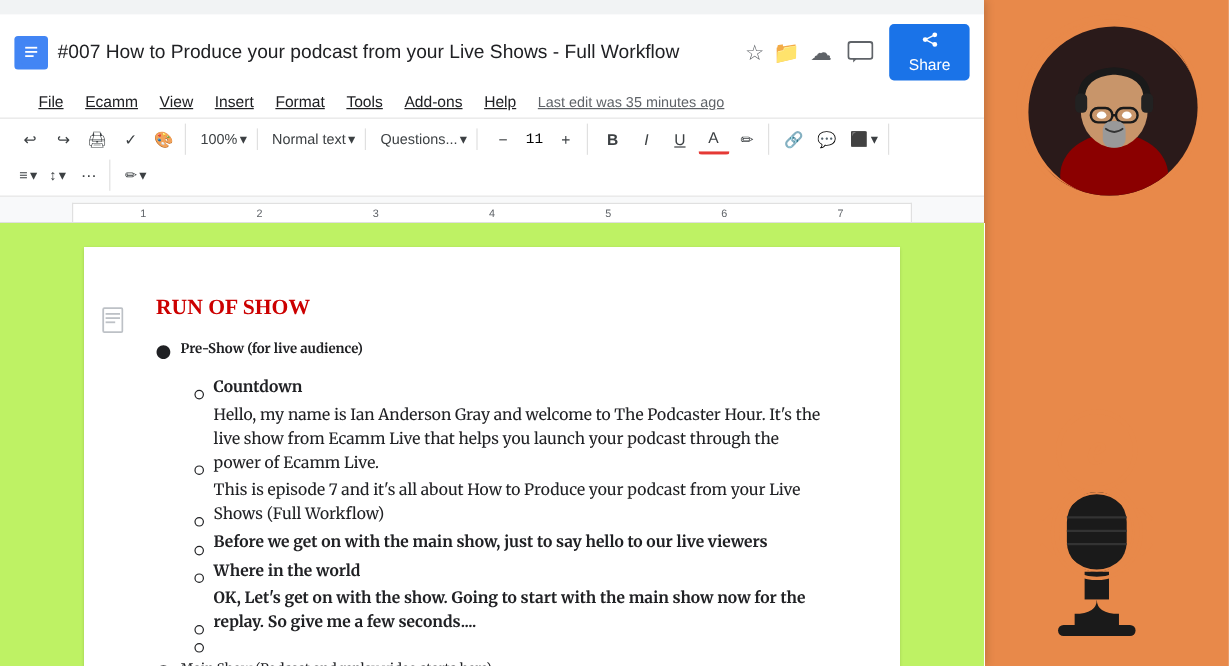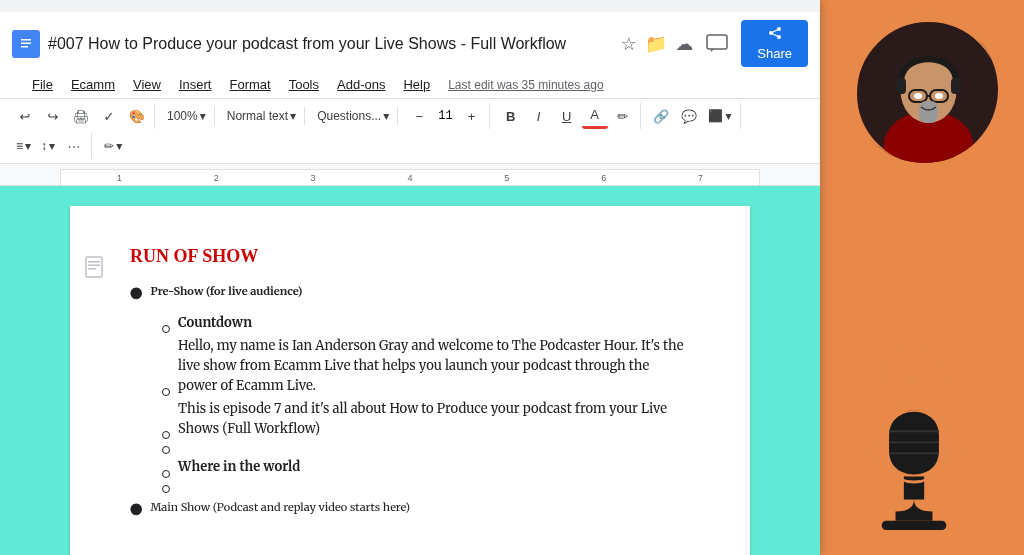--- a/index.html
+++ b/index.html
@@ -189,21 +189,21 @@
       background: #fff;
       border: 1px solid #e0e0e0;
       border-bottom: none;
       display: flex;
       align-items: center;
     }
 
     
     .doc-area {
       flex: 1;
-      background: #5eead4;
+      background: #bef264;
       overflow-y: auto;
       display: flex;
       justify-content: center;
       padding: 20px 0;
     }
 
     .doc-page {
       background: #fff;
       width: 680px;
       min-height: 480px;
@@ -481,28 +481,33 @@
             <span class="sub-item-text">Hello, my name is Ian Anderson Gray and welcome to The Podcaster Hour. It's the live show from Ecamm Live that helps you launch your podcast through the power of Ecamm Live.</span>
           </div>
 
           <div class="sub-item">
             <span class="sub-circle"></span>
             <span class="sub-item-text">This is episode 7 and it's all about How to Produce your podcast from your Live Shows (Full Workflow)</span>
           </div>
 
           <div class="sub-item">
             <span class="sub-circle"></span>
+            <span class="sub-item-text bold-text">Before we get on with the main show, just to say hello to our live viewers</span>
           </div>
 
           <div class="sub-item">
             <span class="sub-circle"></span>
             <span class="sub-item-text bold-text">Where in the world</span>
           </div>
 
 
+          <div class="sub-item">
+            <span class="sub-circle"></span>
+            <span class="sub-item-text bold-text">OK, Let's get on with the show. Going to start with the main show now for the replay. So give me a few seconds....</span>
+          </div>
 
           <div class="sub-item">
             <span class="sub-circle"></span>
             <span class="sub-item-text"></span>
           </div>
         </div>
 
         <div class="main-bullet" style="margin-top:6px;">
           <span class="bullet-dot">●</span>
           <span class="main-bullet-text">Main Show (Podcast and replay video starts here)</span>

